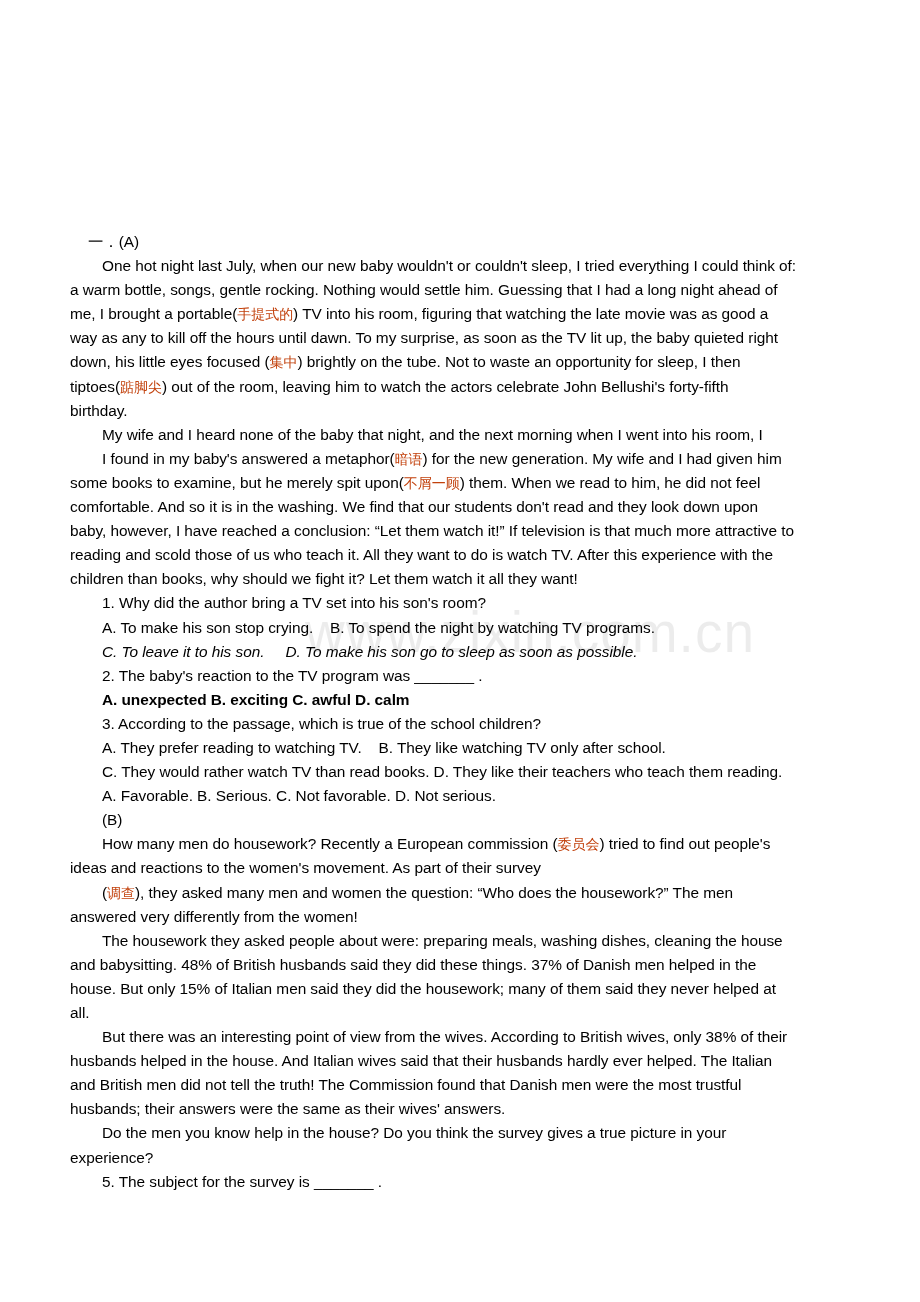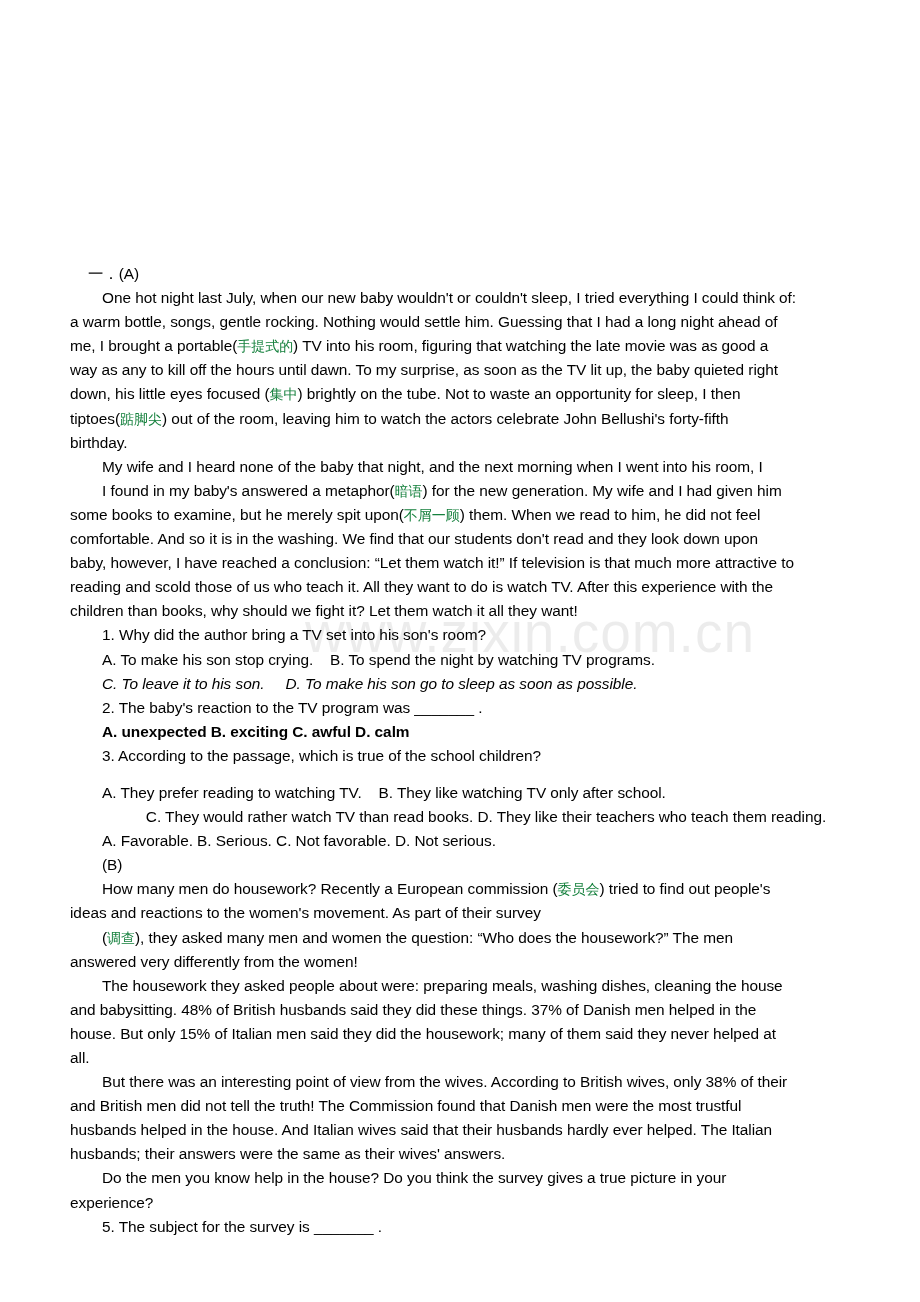--- a/index.html
+++ b/index.html
@@ -26,25 +26,24 @@
       line-height: 24.1px;
       font-size: 15.4px;
       white-space: nowrap;
       letter-spacing: -0.05px;
     }
     .indent {
       padding-left: 32px;
     }
     .heading-first {
       padding-left: 18px;
-      margin-top: 32px;
     }
     .zh {
       font-family: "DejaVu Serif", "Liberation Serif", serif;
-      color: #15803d;
+      color: #c2410c;
       font-size: 14px;
     }
     .watermark {
       position: absolute;
       left: 305px;
       top: 598px;
       font-family: "Liberation Sans", "DejaVu Sans", sans-serif;
       font-size: 58px;
       color: #000000;
       opacity: 0.07;
@@ -75,32 +74,32 @@
     <div class="line">comfortable. And so it is in the washing. We find that our students don't read and they look down upon</div>
     <div class="line">baby, however, I have reached a conclusion: “Let them watch it!” If television is that much more attractive to</div>
     <div class="line">reading and scold those of us who teach it. All they want to do is watch TV. After this experience with the</div>
     <div class="line">children than books, why should we fight it? Let them watch it all they want!</div>
     <div class="line indent">1. Why did the author bring a TV set into his son's room?</div>
     <div class="line indent" style="white-space: pre;">A. To make his son stop crying.    B. To spend the night by watching TV programs.</div>
     <div class="line indent" style="white-space: pre; font-style: italic;">C. To leave it to his son.     D. To make his son go to sleep as soon as possible.</div>
     <div class="line indent">2. The baby's reaction to the TV program was _______ .</div>
     <div class="line indent" style="white-space: pre; font-weight: bold;">A. unexpected B. exciting C. awful D. calm</div>
     <div class="line indent">3. According to the passage, which is true of the school children?</div>
-    <div class="line indent" style="white-space: pre; margin-top: 13px;">A. They prefer reading to watching TV.    B. They like watching TV only after school.</div>
-    <div class="line indent" style="white-space: pre; text-align: center;">C. They would rather watch TV than read books. D. They like their teachers who teach them reading.</div>
+    <div class="line indent" style="white-space: pre;">A. They prefer reading to watching TV.    B. They like watching TV only after school.</div>
+    <div class="line indent" style="white-space: pre;">C. They would rather watch TV than read books. D. They like their teachers who teach them reading.</div>
     <div class="line indent" style="white-space: pre;">A. Favorable. B. Serious. C. Not favorable. D. Not serious.</div>
     <div class="line indent">(B)</div>
     <div class="line indent"><span>How many men do housework? Recently a European commission (</span><span class="zh">委员会</span><span>) tried to find out people's</span></div>
     <div class="line">ideas and reactions to the women's movement. As part of their survey</div>
     <div class="line indent"><span>(</span><span class="zh">调查</span><span>), they asked many men and women the question: “Who does the housework?” The men</span></div>
     <div class="line">answered very differently from the women!</div>
     <div class="line indent">The housework they asked people about were: preparing meals, washing dishes, cleaning the house</div>
     <div class="line">and babysitting. 48% of British husbands said they did these things. 37% of Danish men helped in the</div>
     <div class="line">house. But only 15% of Italian men said they did the housework; many of them said they never helped at</div>
     <div class="line">all.</div>
     <div class="line indent">But there was an interesting point of view from the wives. According to British wives, only 38% of their</div>
+    <div class="line">husbands helped in the house. And Italian wives said that their husbands hardly ever helped. The Italian</div>
     <div class="line">and British men did not tell the truth! The Commission found that Danish men were the most trustful</div>
-    <div class="line">husbands helped in the house. And Italian wives said that their husbands hardly ever helped. The Italian</div>
     <div class="line">husbands; their answers were the same as their wives' answers.</div>
     <div class="line indent">Do the men you know help in the house? Do you think the survey gives a true picture in your</div>
     <div class="line">experience?</div>
     <div class="line indent">5. The subject for the survey is _______ .</div>
   </div>
 
 </body></html>

